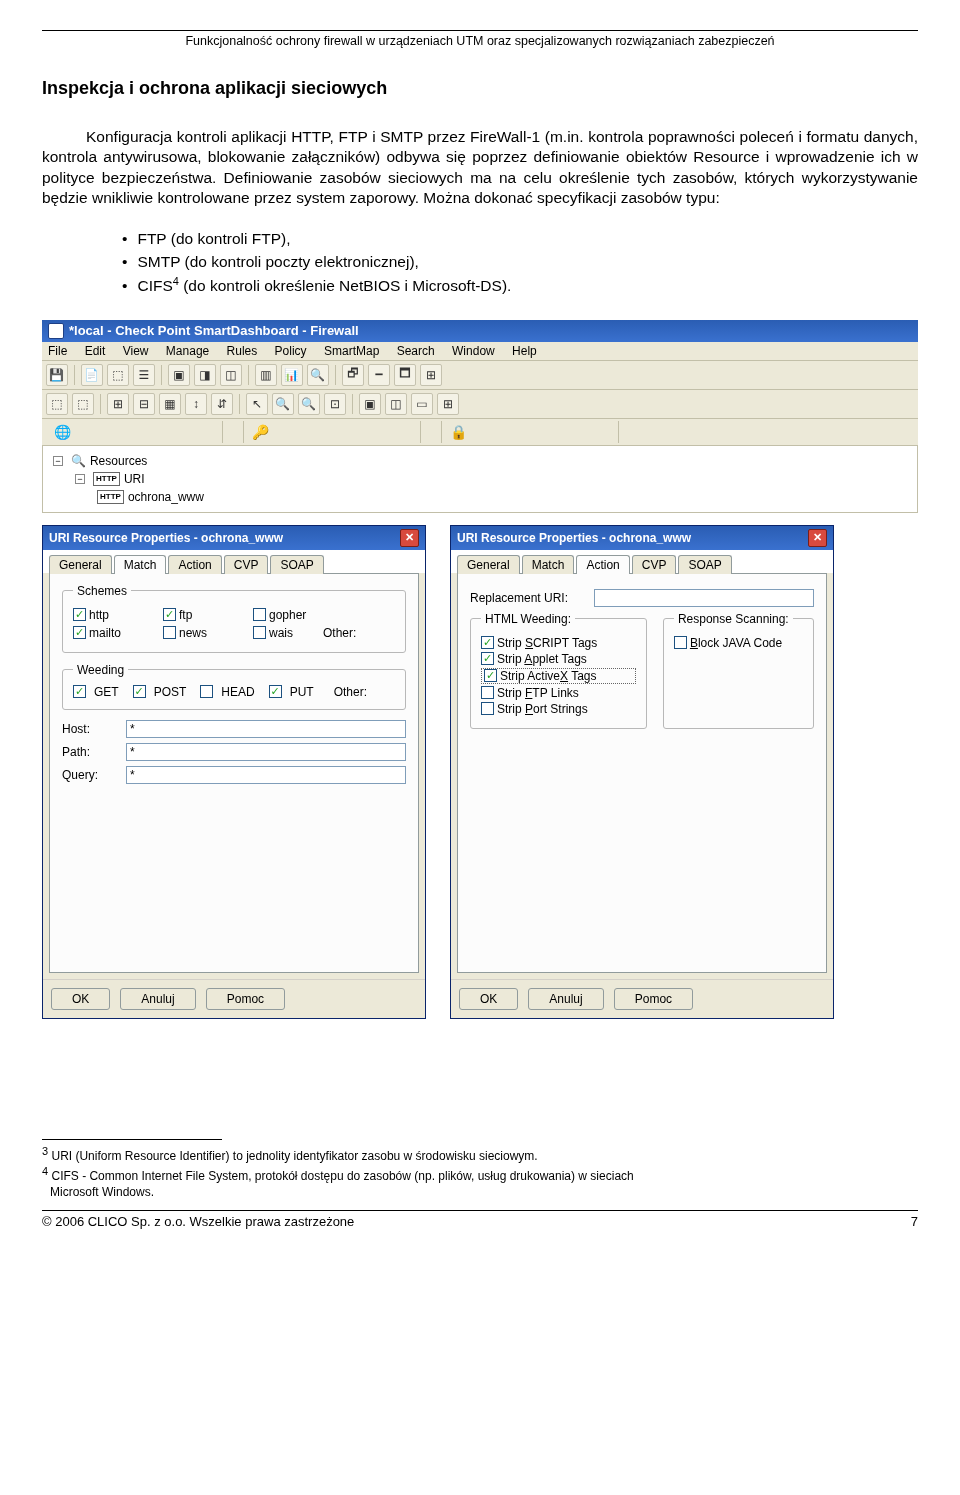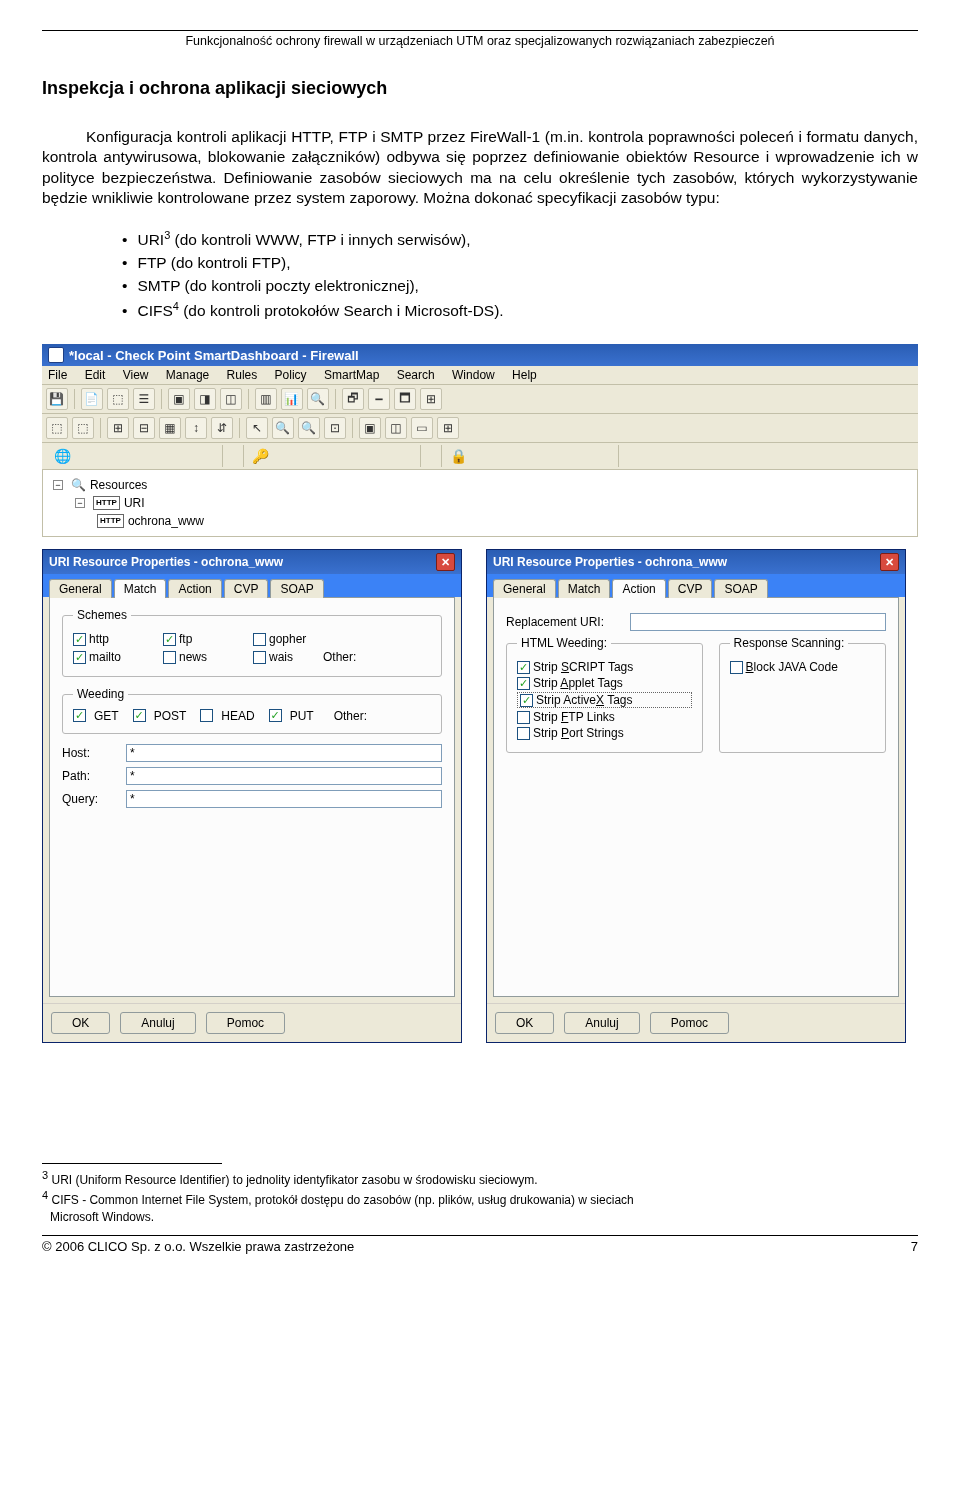--- a/index.html
+++ b/index.html
@@ -26,24 +26,24 @@
   .ticon { width: 18px; height: 18px; display: inline-flex; align-items: center; justify-content: center; }
 
   .tree { background: #fff; border: 1px solid #c2bfa8; border-top: none; padding: 6px 10px; font-size: 12px; line-height: 1.5; }
   .tree .minus { display: inline-block; width: 10px; height: 10px; border: 1px solid #888; font-size: 9px; line-height: 8px; text-align: center; margin-right: 4px; }
   .tree .node { display: flex; align-items: center; gap: 4px; }
   .tree .indent1 { padding-left: 22px; }
   .tree .indent2 { padding-left: 44px; }
   .http-badge { display: inline-block; background: #fff; border: 1px solid #666; font-size: 8px; padding: 0 2px; font-weight: bold; letter-spacing: 0; }
 
   .dialogs { display: flex; gap: 24px; margin-top: 12px; }
-  .dialog { width: 420px; border: 1px solid #0a246a; font-size: 12px; background: #ece9d8; display: flex; flex-direction: column; }
+  .dialog { width: 384px; border: 1px solid #0a246a; font-size: 12px; background: #ece9d8; display: flex; flex-direction: column; }
   .dtitlebar { background: linear-gradient(#2a5db3,#3a71cf); color: #fff; font-weight: bold; padding: 3px 6px; display: flex; align-items: center; justify-content: space-between; }
   .dtitlebar .closex { width: 19px; height: 18px; background: #d84a3e; border: 1px solid #7a1e18; color: #fff; display: inline-flex; align-items: center; justify-content: center; font-size: 11px; border-radius: 2px; }
-  .tabs { display: flex; background: #3b82f6; padding: 4px 6px 0; }
+  .tabs { display: flex; background: #ffffff; padding: 4px 6px 0; }
   .tab { background: #ece9d8; border: 1px solid #919b9c; border-bottom: none; padding: 2px 9px; font-size: 12px; margin-right: 2px; border-radius: 3px 3px 0 0; position: relative; top: 1px; }
   .tab.active { background: #fcfcfc; border-color: #919b9c; font-weight: normal; z-index: 2; }
   .tabbody { background: #fcfcfc; border: 1px solid #919b9c; margin: 0 6px 6px; padding: 10px 12px 12px; flex: 1 1 auto; min-height: 400px; }
   fieldset { border: 1px solid #b8b8b8; border-radius: 3px; padding: 8px 10px 10px; margin-bottom: 10px; }
   legend { font-size: 12px; padding: 0 4px; }
   .cbrow { display: flex; align-items: center; gap: 3px; margin: 2px 0; }
   .cb { width: 13px; height: 13px; border: 1px solid #1c5180; background: #fff; display: inline-flex; align-items: center; justify-content: center; font-size: 11px; color: #21a121; }
   .cb.checked::after { content: "✓"; color: #21a121; }
   .lbl { margin-right: 16px; }
   .txtin { border: 1px solid #7f9db9; background: #fff; height: 18px; padding: 0 3px; font-size: 12px; }
@@ -64,24 +64,23 @@
 <body>
 
 <div class="hdr-line"></div>
 <div class="hdr-text">Funkcjonalność ochrony firewall w urządzeniach UTM oraz specjalizowanych rozwiązaniach zabezpieczeń</div>
 
 <div class="sec-title">Inspekcja i ochrona aplikacji sieciowych</div>
 
 <p class="para">Konfiguracja kontroli aplikacji HTTP, FTP i SMTP przez FireWall-1 (m.in. kontrola poprawności poleceń i formatu danych, kontrola antywirusowa, blokowanie załączników) odbywa się poprzez definiowanie obiektów Resource i wprowadzenie ich w polityce bezpieczeństwa. Definiowanie zasobów sieciowych ma na celu określenie tych zasobów, których wykorzystywanie będzie wnikliwie kontrolowane przez system zaporowy. Można dokonać specyfikacji zasobów typu:</p>
 
 <ul class="blist">
-  <li><span>URI</span><sup>3</sup><span>  (do kontroli WWW, FTP i innych serwisów),</span></li>
   <li>FTP  (do kontroli FTP),</li>
   <li>SMTP  (do kontroli poczty elektronicznej),</li>
-  <li><span>CIFS</span><sup>4</sup><span> (do kontroli protokołów Search i Microsoft-DS).</span></li>
+  <li><span>CIFS</span><sup>4</sup><span> (do kontroli określenie NetBIOS i Microsoft-DS).</span></li>
 </ul>
 
 <div style="height:22px"></div>
 
 <div class="app">
   <div class="titlebar">
     <span class="tico"></span>
     <span>*local - Check Point SmartDashboard - Firewall</span>
   </div>
   <div class="menubar">

